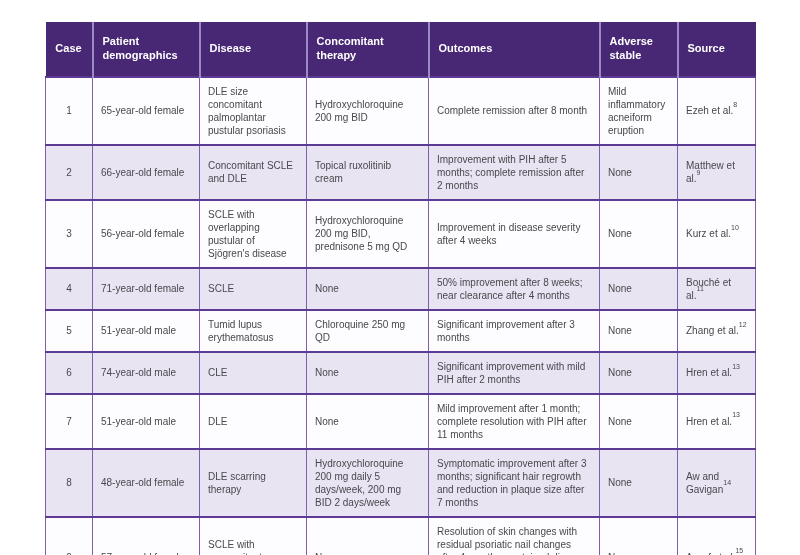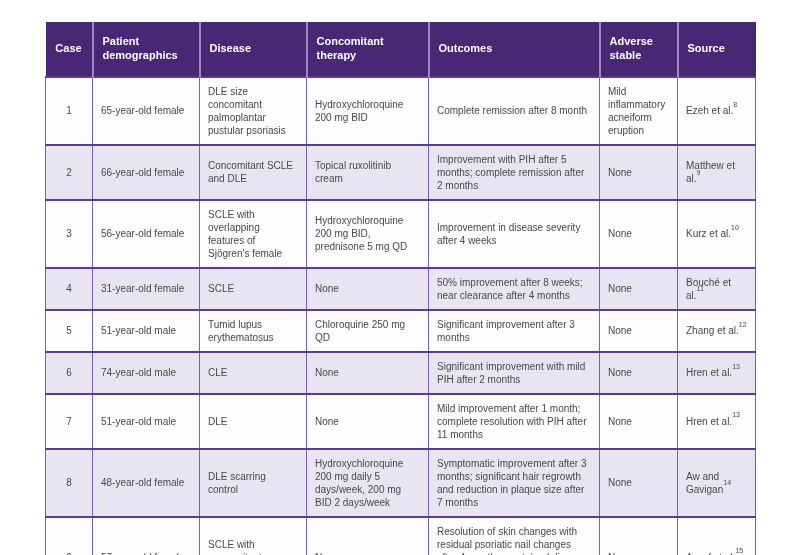--- a/index.html
+++ b/index.html
@@ -96,30 +96,30 @@
     <td>Concomitant SCLE and DLE</td>
     <td>Topical ruxolitinib cream</td>
     <td>Improvement with PIH after 5 months; complete remission after 2 months</td>
     <td>None</td>
     <td><span>Matthew et al.</span><sup class="cite">9</sup></td>
   </tr>
 
   <tr>
     <td class="c-case">3</td>
     <td>56-year-old female</td>
-    <td>SCLE with overlapping features of Sjögren's female</td>
+    <td>SCLE with overlapping pustular of Sjögren's disease</td>
     <td>Hydroxychloroquine 200 mg BID, prednisone 5 mg QD</td>
     <td>Improvement in disease severity after 4 weeks</td>
     <td>None</td>
     <td><span>Kurz et al.</span><sup class="cite">10</sup></td>
   </tr>
 
   <tr>
     <td class="c-case">4</td>
-    <td>31-year-old female</td>
+    <td>71-year-old female</td>
     <td>SCLE</td>
     <td>None</td>
     <td>50% improvement after 8 weeks; near clearance after 4 months</td>
     <td>None</td>
     <td><span>Bouché et al.</span><sup class="cite">11</sup></td>
   </tr>
 
   <tr>
     <td class="c-case">5</td>
     <td>51-year-old male</td>
@@ -146,21 +146,21 @@
     <td>DLE</td>
     <td>None</td>
     <td>Mild improvement after 1 month; complete resolution with PIH after 11 months</td>
     <td>None</td>
     <td><span>Hren et al.</span><sup class="cite">13</sup></td>
   </tr>
 
   <tr>
     <td class="c-case">8</td>
     <td>48-year-old female</td>
-    <td>DLE scarring control</td>
+    <td>DLE scarring therapy</td>
     <td>Hydroxychloroquine 200 mg daily 5 days/week, 200 mg BID 2 days/week</td>
     <td>Symptomatic improvement after 3 months; significant hair regrowth and reduction in plaque size after 7 months</td>
     <td>None</td>
     <td><span>Aw and Gavigan</span><sup class="cite">14</sup></td>
   </tr>
 
   <tr>
     <td class="c-case">9</td>
     <td>57-year-old female</td>
     <td>SCLE with concomitant psoriasis vulgaris</td>

